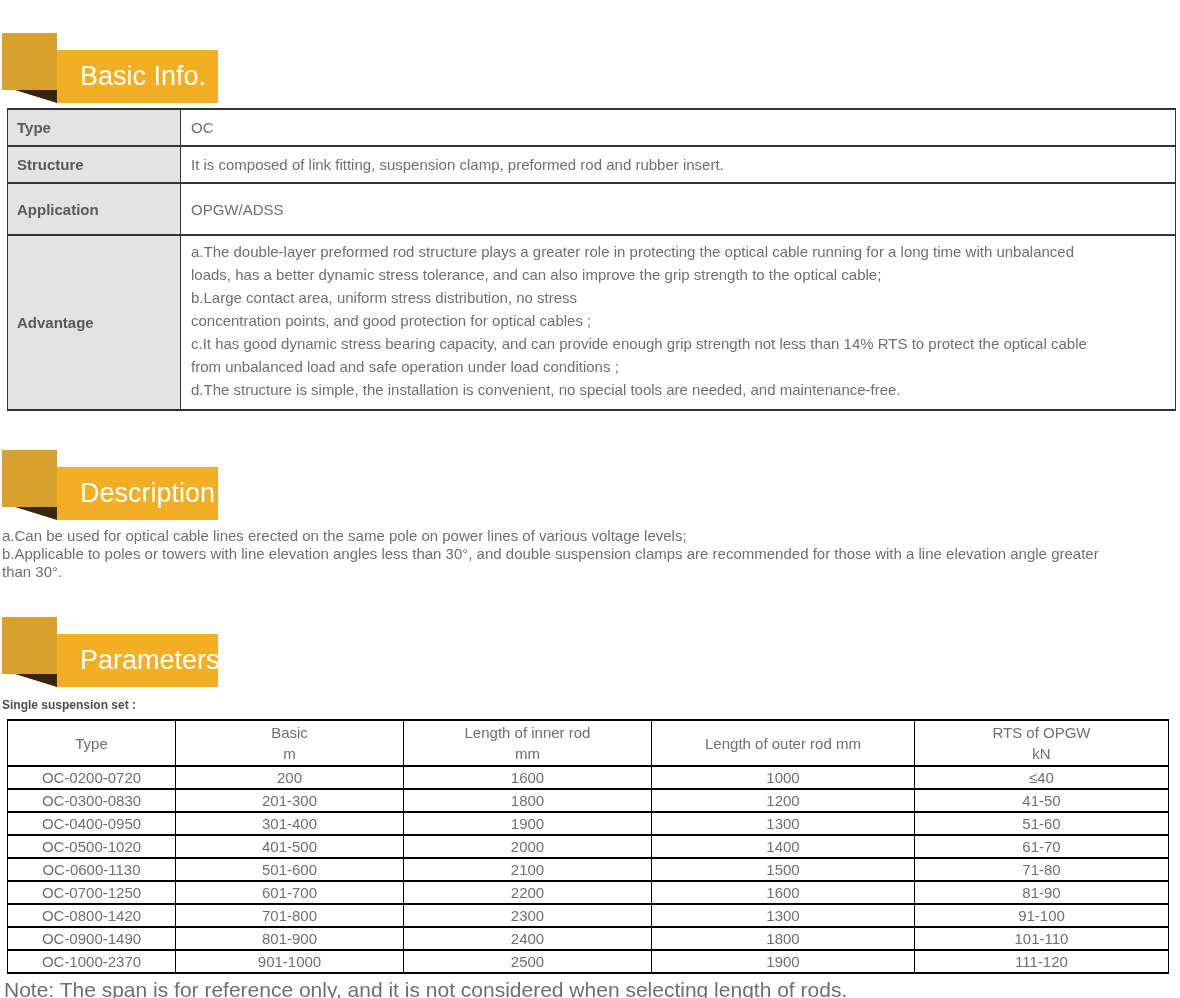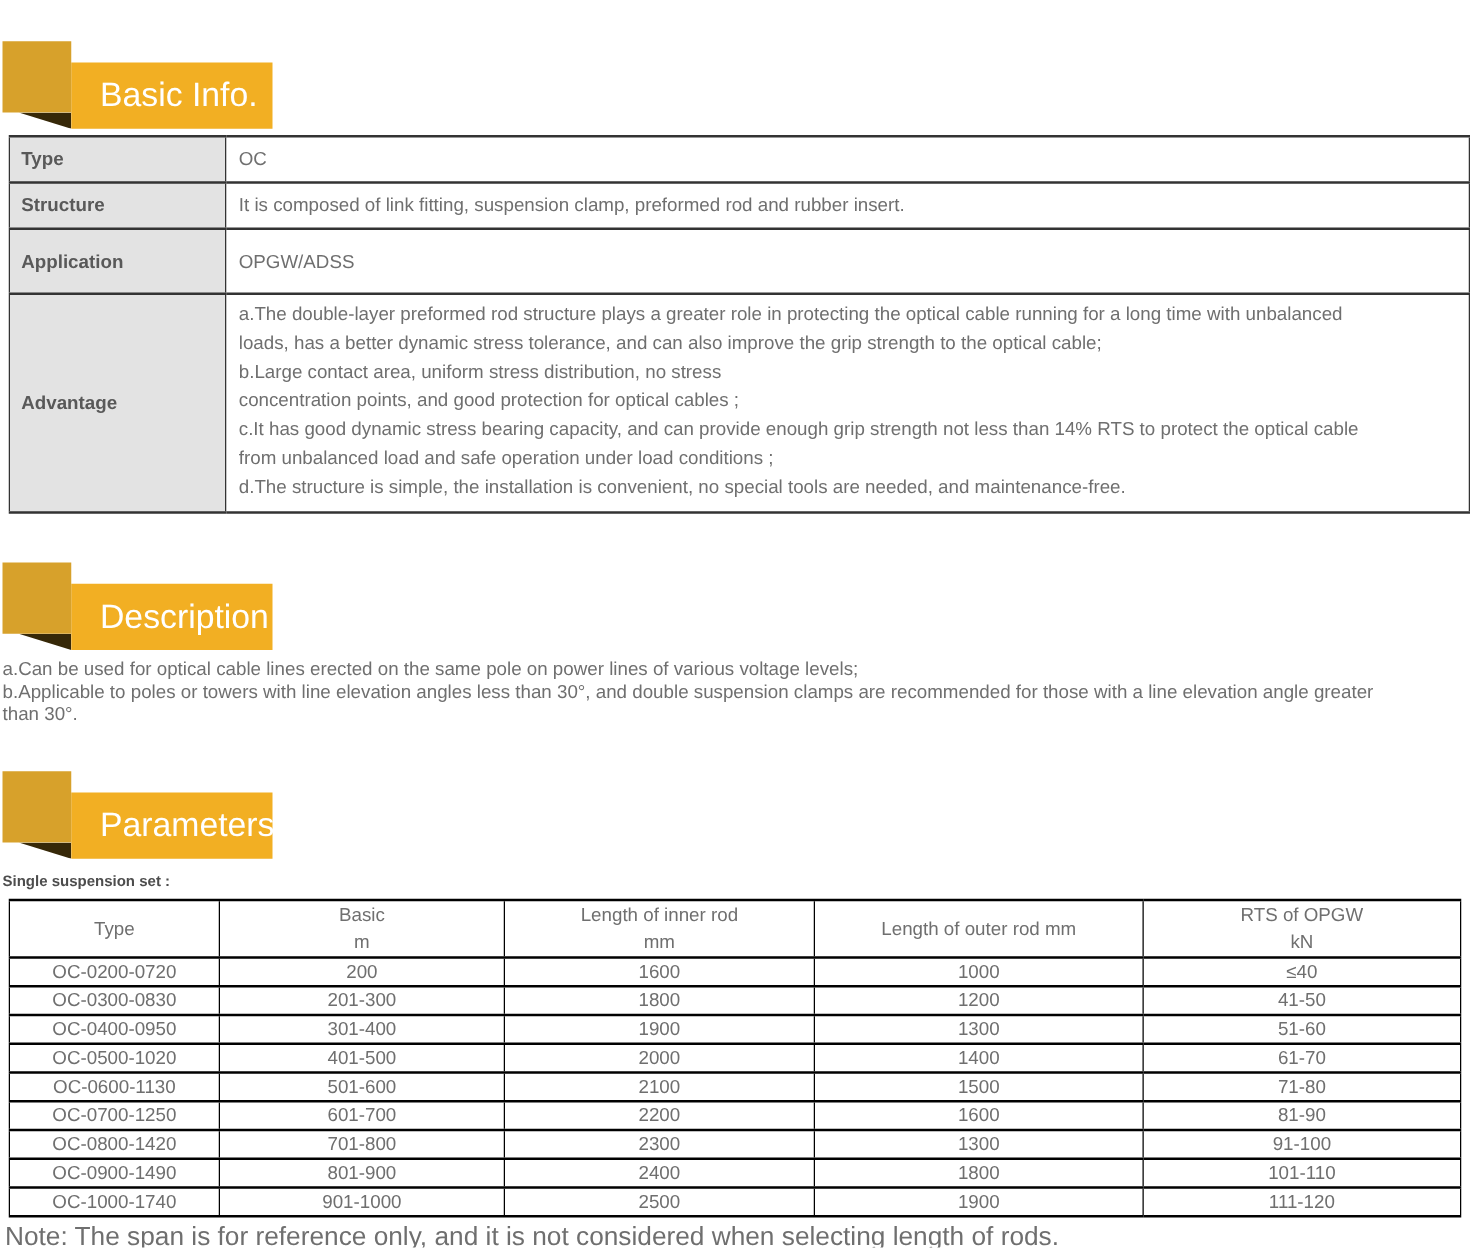--- a/index.html
+++ b/index.html
@@ -218,21 +218,21 @@
           <td>91-100</td>
         </tr>
         <tr>
           <td>OC-0900-1490</td>
           <td>801-900</td>
           <td>2400</td>
           <td>1800</td>
           <td>101-110</td>
         </tr>
         <tr>
-          <td>OC-1000-1740</td>
+          <td>OC-1000-2370</td>
           <td>901-1000</td>
           <td>2500</td>
           <td>1900</td>
           <td>111-120</td>
         </tr>
       </tbody>
   </table>
 
   <div class="note">Note: The span is for reference only, and it is not considered when selecting length of rods.</div>
 

